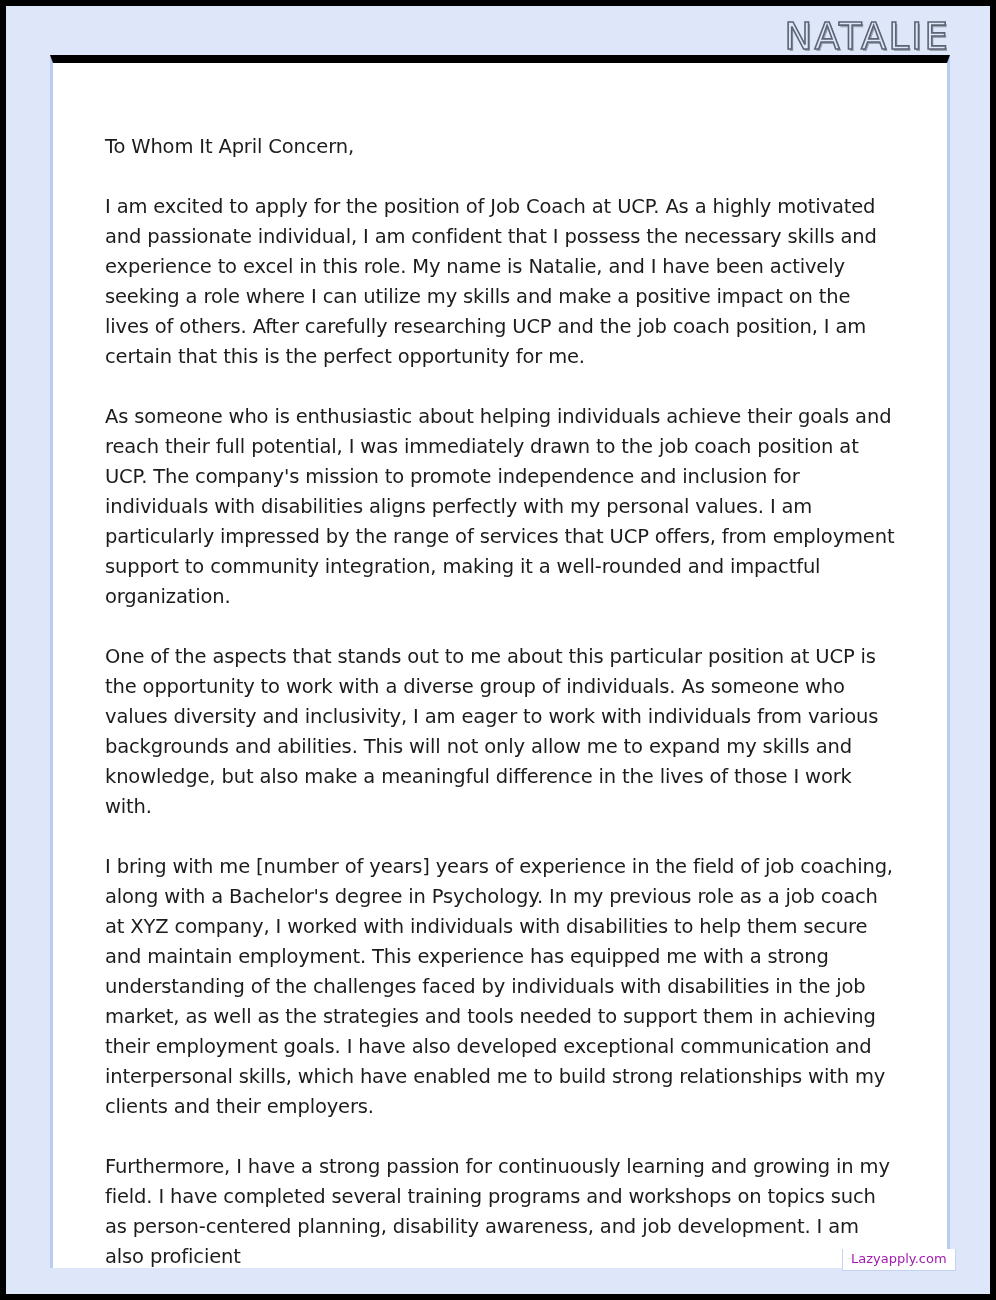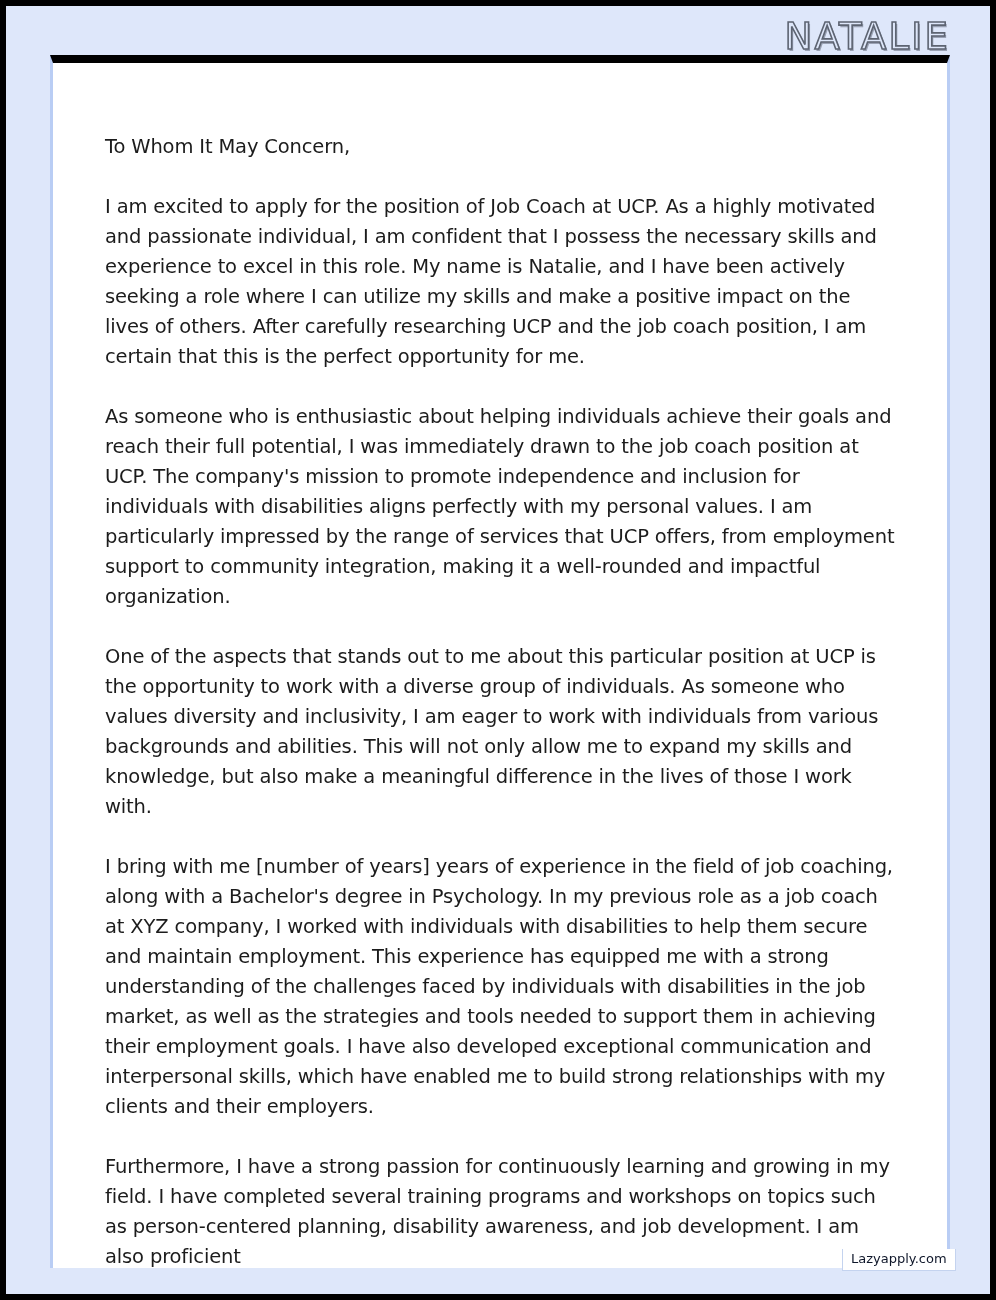--- a/index.html
+++ b/index.html
@@ -101,21 +101,21 @@
   #watermark {
     position: absolute;
     left: 836px;
     top: 1243px;
     padding: 2px 8px 3px 8px;
     background: #ffffff;
     border: 1px solid #c4d3ef;
     border-top: none;
     font-family: "DejaVu Sans", "Liberation Sans", sans-serif;
     font-size: 13px;
-    color: #0f172a;
+    color: #a21caf;
     line-height: 16px;
     white-space: nowrap;
     user-select: none;
   }
 </style>
 </head>
 <body>
 
 <div id="page">
 
@@ -123,21 +123,21 @@
 
     <div id="brand">NATALIE</div>
 
     <div id="doc-panel"></div>
 
     <div id="letter">
 
 
       <div class="gap"></div>
 
-      <p class="salutation">To Whom It May Concern,</p>
+      <p class="salutation">To Whom It April Concern,</p>
 
       <p>I am excited to apply for the position of Job Coach at UCP. As a highly motivated and passionate individual, I am confident that I possess the necessary skills and experience to excel in this role. My name is Natalie, and I have been actively seeking a role where I can utilize my skills and make a positive impact on the lives of others. After carefully researching UCP and the job coach position, I am certain that this is the perfect opportunity for me.</p>
       <p>As someone who is enthusiastic about helping individuals achieve their goals and reach their full potential, I was immediately drawn to the job coach position at UCP. The company's mission to promote independence and inclusion for individuals with disabilities aligns perfectly with my personal values. I am particularly impressed by the range of services that UCP offers, from employment support to community integration, making it a well-rounded and impactful organization.</p>
       <p>One of the aspects that stands out to me about this particular position at UCP is the opportunity to work with a diverse group of individuals. As someone who values diversity and inclusivity, I am eager to work with individuals from various backgrounds and abilities. This will not only allow me to expand my skills and knowledge, but also make a meaningful difference in the lives of those I work with.</p>
       <p>I bring with me [number of years] years of experience in the field of job coaching, along with a Bachelor's degree in Psychology. In my previous role as a job coach at XYZ company, I worked with individuals with disabilities to help them secure and maintain employment. This experience has equipped me with a strong understanding of the challenges faced by individuals with disabilities in the job market, as well as the strategies and tools needed to support them in achieving their employment goals. I have also developed exceptional communication and interpersonal skills, which have enabled me to build strong relationships with my clients and their employers.</p>
       <p>Furthermore, I have a strong passion for continuously learning and growing in my field. I have completed several training programs and workshops on topics such as person-centered planning, disability awareness, and job development. I am also proficient</p>
 
     </div>
 
     <div id="watermark">Lazyapply.com</div>

